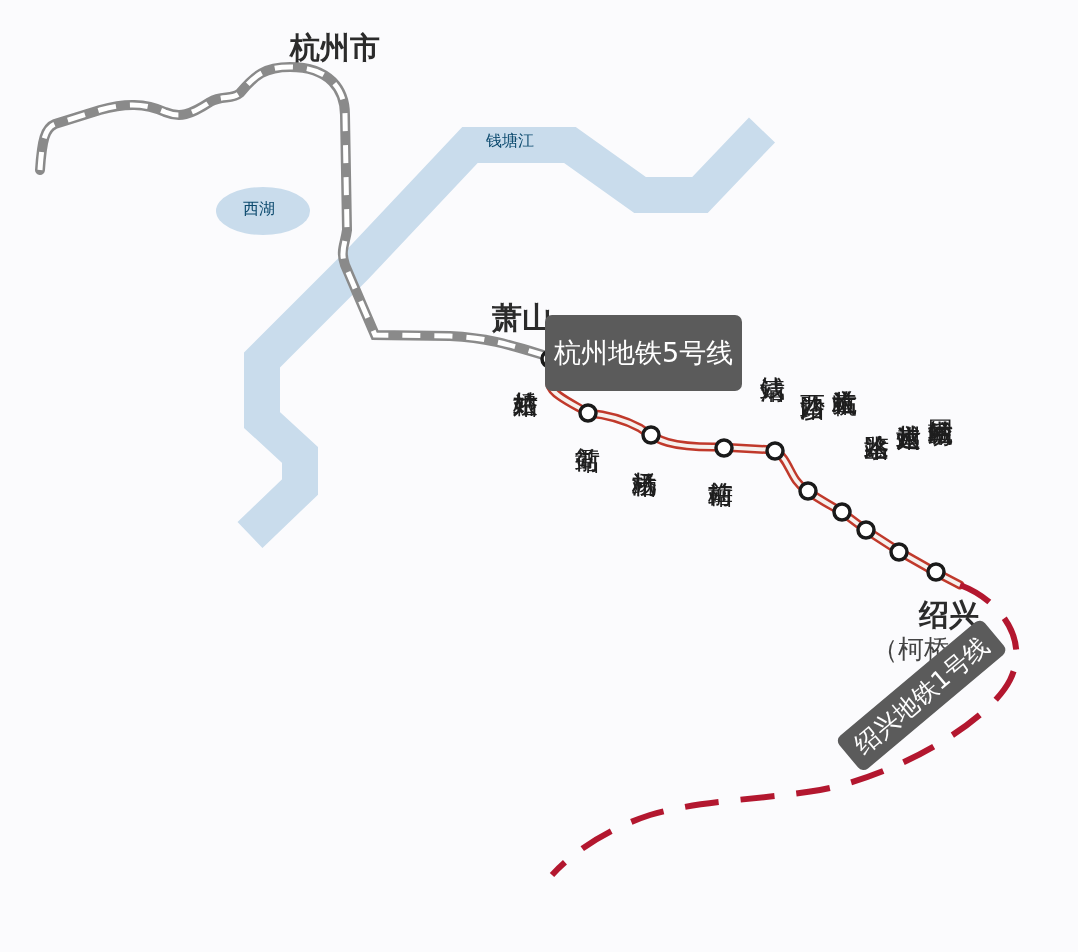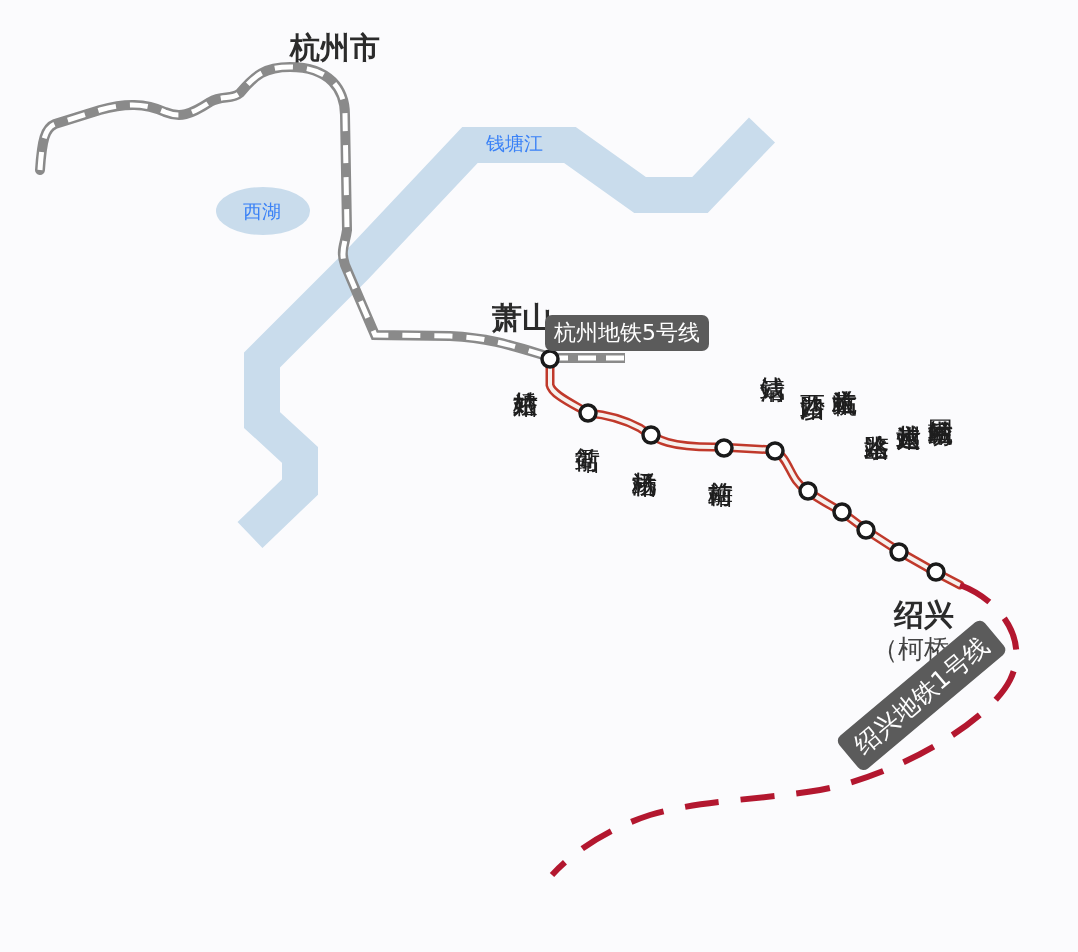--- a/index.html
+++ b/index.html
@@ -1,23 +1,23 @@
 <!DOCTYPE html>
 <html><head>
 <meta charset="utf-8">
 <style>
   html, body { margin:0; padding:0; }
   body { width:1078px; height:952px; background:#fbfbfd; position:relative; overflow:hidden;
          font-family:"DejaVu Sans", sans-serif; }
   svg.map { position:absolute; left:0; top:0; }
   .label { position:absolute; color:#222; }
   .city { font-weight:bold; font-size:30px; color:#2b2b2b; }
-  .river-label { font-size:19px; color:#3b82f6; }
+  .river-label { font-size:16px; color:#0c4a6e; }
   .vert { writing-mode:vertical-rl; text-orientation:upright; font-size:25px; line-height:25px; letter-spacing:0; color:#1e1e1e; }
-  .badge { position:absolute; background:#5b5b5b; color:#fff; border-radius:7px; font-size:22px; padding:3px 9px; white-space:nowrap; }
+  .badge { position:absolute; background:#5b5b5b; color:#fff; border-radius:7px; font-size:27px; padding:20px 9px; white-space:nowrap; }
   .sub { font-size:26px; color:#444; }
 </style>
 </head>
 <body>
 
 <svg class="map" width="1078" height="952" viewBox="0 0 1078 952">
 
   <path d="M250,535 L300,487 L300,455 L262,420 L262,360 L355,267 L470,145 L570,145 L640,195 L700,195 L762,130" fill="none" stroke="#c9dcec" stroke-width="36" stroke-linejoin="miter"></path>
 
   <ellipse cx="263" cy="211" rx="47" ry="24" fill="#c9dcec"></ellipse>
@@ -60,16 +60,16 @@
 <div class="label vert" style="left:575px;top:428px;">衙前站</div>
 <div class="label vert" style="left:632px;top:452px;">杨汛桥站</div>
 <div class="label vert" style="left:708px;top:462px;">前梅站</div>
 <div class="label vert" style="left:760px;top:357px;">钱清站</div>
 <div class="label vert" style="left:800px;top:375px;">西沙路站</div>
 <div class="label vert" style="left:832px;top:370px;">临杭大道站</div>
 <div class="label vert" style="left:864px;top:415px;">鉴水路站</div>
 <div class="label vert" style="left:896px;top:405px;">越州大道站</div>
 <div class="label vert" style="left:928px;top:400px;">中国轻纺城站</div>
 
-<div class="label city" style="left:894px;top:595px;text-align:right;">绍兴</div>
+<div class="label city" style="left:919px;top:595px;text-align:right;">绍兴</div>
 <div class="label sub" style="left:872px;top:632px;">（柯桥）</div>
 
 <div class="badge" style="left:835px;top:740px;transform:rotate(-40deg);transform-origin:left top;font-size:25px;padding:5px 12px;">绍兴地铁1号线</div>
 
 </body></html>

